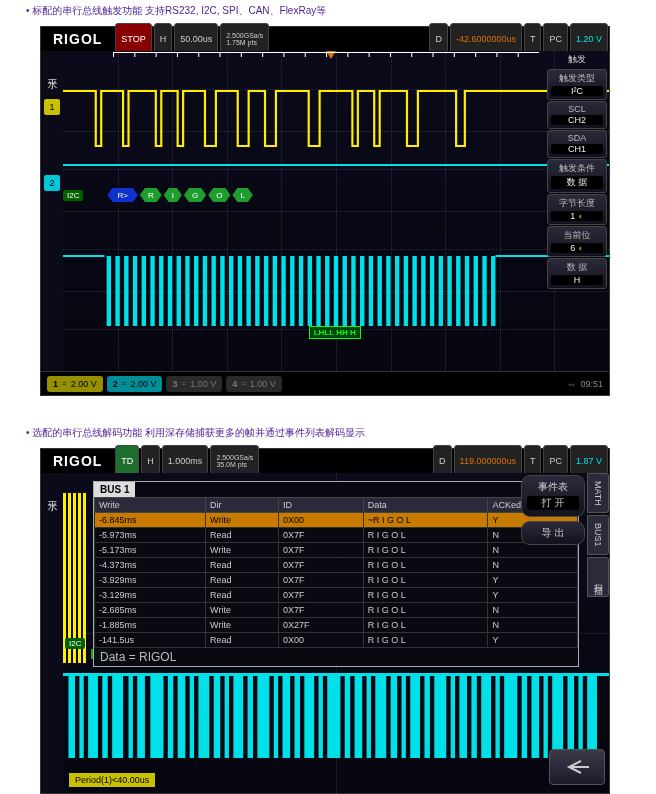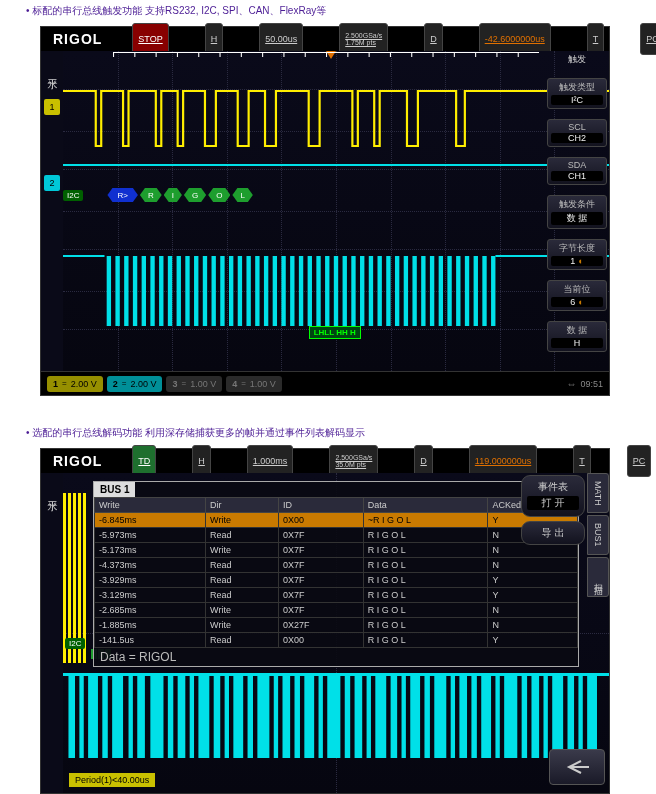--- a/index.html
+++ b/index.html
@@ -2,21 +2,21 @@
 <html><head>
 <meta charset="utf-8">
 <style>
   * { margin: 0; padding: 0; box-sizing: border-box; }
   body { background: #fff; font-family: Arial, sans-serif; font-size: 12px; width: 656px; }
   .bullet-title { color: #4c1d95; font-size: 10px; margin: 4px 0 8px 26px; }
   .bullet-title::before { content: "• "; }
   .scope { margin: 0 0 30px 40px; width: 570px; background: #000; border: 1px solid #333; }
   .brand-row { display: flex; align-items: center; background: #000; height: 24px; }
   .brand { color: #fff; font-weight: bold; font-size: 14px; letter-spacing: 1px; padding: 0 12px; }
-  .pill { display: inline-flex; align-items: center; justify-content: center; height: 32px; border-radius: 3px; padding: 0 5px; font-size: 9px; color: #ccc; background: #222; border: 1px solid #444; margin: 0 18px; text-decoration: underline; }
+  .pill { display: inline-flex; align-items: center; justify-content: center; height: 32px; border-radius: 3px; padding: 0 5px; font-size: 9px; color: #ccc; background: #222; border: 1px solid #444; margin: 0 1px; }
   .pill.red { background: #880000; color: #fff; }
   .pill.grn { background: #1e6f2e; color: #fff; }
   .fill { flex: 1; }
   .scope-body { display: flex; background: linear-gradient(#0a0a1a, #060610); }
   .left-strip { width: 22px; background: #0a0a18; color: #ccc; font-size: 10px; display: flex; flex-direction: column; align-items: center; padding-top: 20px; }
   .left-strip span { writing-mode: vertical-rl; }
   .left-strip .chnum { display:flex; align-items:center; justify-content:center; width:16px; height:16px; border-radius:2px; font-size:9px; margin-top:4px; writing-mode:horizontal-tb; }
   .chnum.y { background:#c9c000; color:#000; }
   .chnum.c { background:#00c8d8; color:#000; }
   .waveform-area { position: relative; flex: 1; height: 320px; overflow: hidden; }
@@ -24,21 +24,21 @@
   .grid-line-h { position:absolute; left:0; right:0; border-top:1px dotted #2a2a40; }
   .digital-wave { position:absolute; left:0; right:0; height:70px; }
   .dw-yellow svg path { stroke:#ffee00; stroke-width:2; fill:none; }
   .dw-cyan { position:absolute; left:0; right:0; height:80px; }
   .dw-cyan svg rect { fill:#00e0e8; }
   .i2c-strip { position:absolute; left:0; right:0; height:18px; display:flex; gap:2px; align-items:center; }
   .i2c-tag { background:#006000; color:#fff; font-size:8px; padding:1px 4px; border-radius:2px; }
   .i2c-addr { background:#1030d0; color:#fff; font-size:8px; height:14px; padding:0 10px; display:flex; align-items:center; clip-path: polygon(5px 0, calc(100% - 5px) 0, 100% 50%, calc(100% - 5px) 100%, 5px 100%, 0 50%); }
   .i2c-data { background:#1e9e2e; color:#fff; font-size:8px; height:14px; padding:0 8px; display:flex; align-items:center; clip-path: polygon(5px 0, calc(100% - 5px) 0, 100% 50%, calc(100% - 5px) 100%, 5px 100%, 0 50%); }
   .overlay-tag { position:absolute; font-size:8px; color:#0f0; background:#041; padding:1px 4px; }
-  .right-panel { position:absolute; top:0; right:0; width:64px; display:flex; flex-direction:column; gap:10px; padding:2px; }
+  .right-panel { position:absolute; top:0; right:0; width:64px; display:flex; flex-direction:column; gap:1px; padding:2px; }
   .rp-group { background: linear-gradient(#2a2a3a, #12121e); border:1px solid #444; border-radius:3px; padding:2px 0; }
   .rp-title { color:#bbb; font-size:9px; text-align:center; }
   .rp-val { color:#eee; font-size:9px; text-align:center; background:#000; margin:1px 3px; border-radius:2px; }
   .side-tabs { position:absolute; top:0; right:0; width:22px; display:flex; flex-direction:column; }
   .side-tab { height:40px; background:#2a2a3a; border:1px solid #555; border-radius:0 3px 3px 0; color:#ccc; font-size:9px; writing-mode:vertical-rl; display:flex; align-items:center; justify-content:center; margin-bottom:2px; }
   .footer { display:flex; align-items:center; height:24px; background:#000; border-top:1px solid #333; padding:0 6px; gap:4px; }
   .ch-box { display:flex; align-items:center; height:16px; border-radius:3px; padding:0 6px; font-size:9px; gap:4px; }
   .ch-box.y { background:#968f00; color:#000; }
   .ch-box.c { background:#008f98; color:#000; }
   .ch-box.g { background:#2a2a2a; color:#777; }

